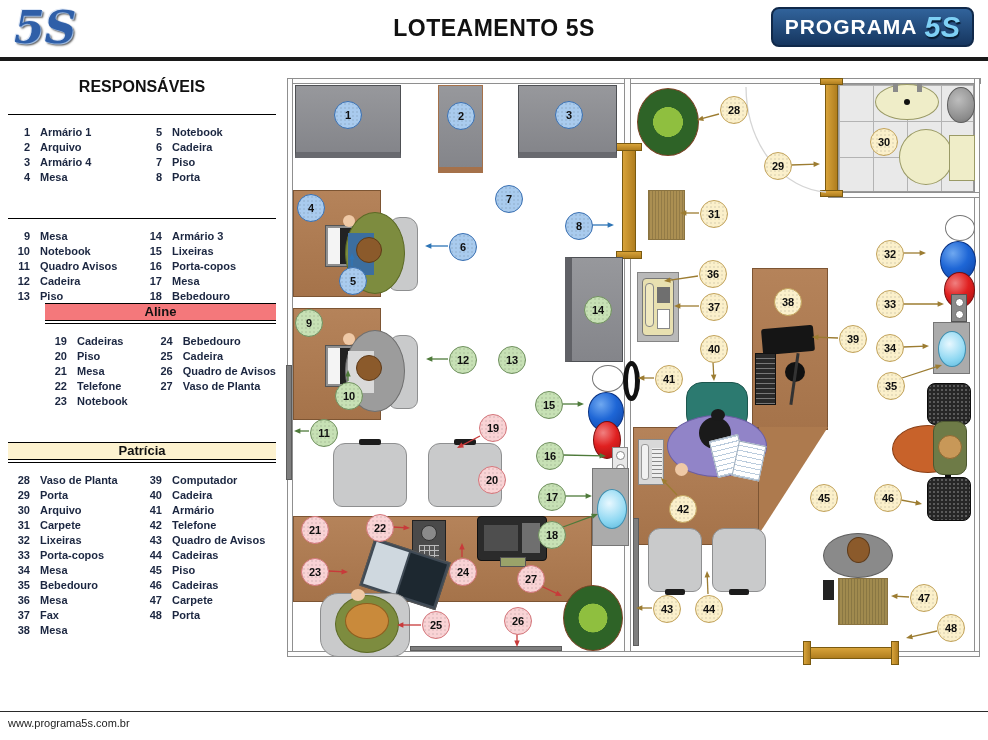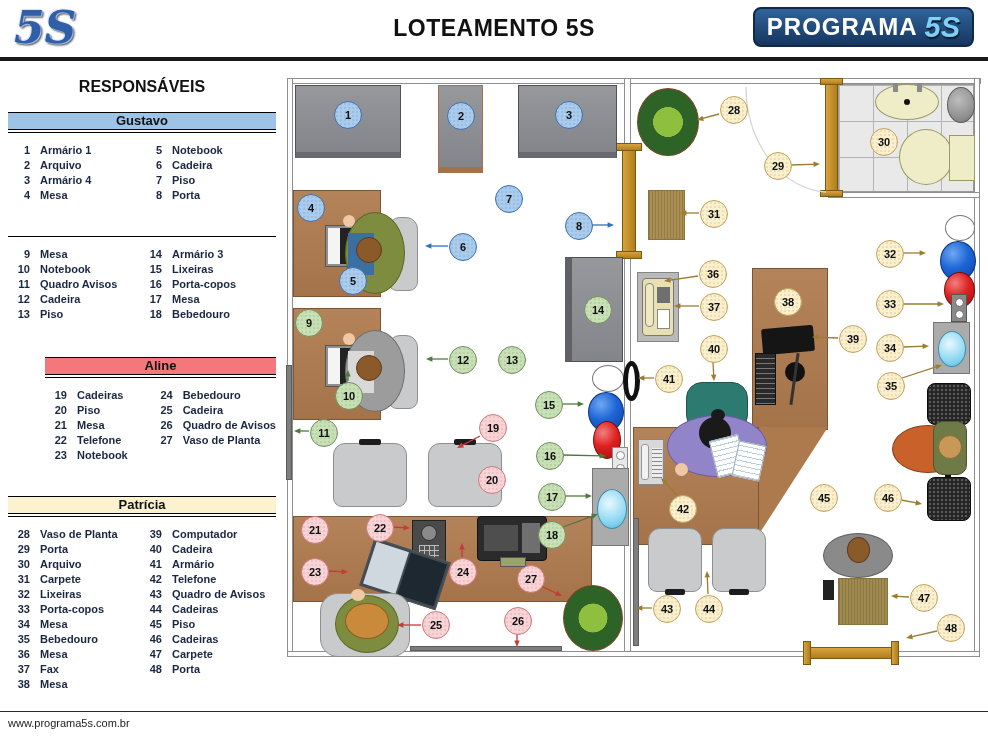--- a/index.html
+++ b/index.html
@@ -2,21 +2,21 @@
 <html><head>
 <meta charset="utf-8">
 <style>
   html,body{margin:0;padding:0;background:#fff;font-family:"Liberation Sans",sans-serif;}
   #page{position:relative;width:988px;height:740px;background:#fff;overflow:hidden;}
   .abs{position:absolute;box-sizing:border-box;}
   
   #logo5s{left:14px;top:2px;font-family:"DejaVu Serif",serif;font-style:italic;font-weight:bold;font-size:44px;color:#2f5fa8;text-shadow:1px 1px 0 #9db8dc,2px 2px 2px #555,-1px -1px 0 #dce6f5;}
   #main-title{left:0;top:15px;width:100%;text-align:center;font-size:23px;font-weight:bold;color:#111;letter-spacing:.5px;}
   #prog-logo{right:14px;top:7px;height:40px;padding:0 12px;background:linear-gradient(180deg,#31639b,#16365f);border:2px solid #10294a;border-radius:8px;display:flex;align-items:center;}
-  #prog-logo .pt{color:#fff;font-weight:bold;font-size:24px;letter-spacing:1px;}
+  #prog-logo .pt{color:#fff;font-weight:bold;font-size:21px;letter-spacing:1px;}
   #prog-logo .p5{margin-left:7px;font-weight:bold;font-style:italic;font-size:29px;color:#7ed0f5;text-shadow:1px 2px 1px #081d33;}
   #hr-double{left:0;top:57px;width:988px;height:3px;border-top:2px solid #1a1a1a;border-bottom:2px solid #1a1a1a;}
   #hr-footer{left:0;top:711px;width:988px;border-top:1.5px solid #2a2a2a;}
   #footer-url{left:8px;top:717px;font-size:11px;color:#222;}
   
   #sidebar{left:8px;top:78px;width:268px;}
   #resp-title{width:100%;text-align:center;font-size:16px;font-weight:bold;color:#111;margin-bottom:4px;}
   .sec-header{border-top:1.5px solid #000;border-bottom:1.5px solid #000;text-align:center;font-weight:bold;font-size:13px;color:#111;height:16px;line-height:16px;}
   .sec-underline{height:2px;border-bottom:1.5px solid #000;}
   .sec-items{display:flex;padding:9px 0 0 4px;}
@@ -61,21 +61,20 @@
   <div class="abs" id="prog-logo">
     <span class="pt">PROGRAMA</span>
     <span class="p5">5S</span>
   </div>
   <div class="abs" id="hr-double"></div>
 
   <div class="abs" id="sidebar">
     <div id="resp-title">RESPONSÁVEIS</div>
     <div id="sections">
         <div style="margin-top: 16px;">
-          <div class="sec-header" style="background: rgb(157, 195, 230);">Gustavo</div>
           <div class="sec-underline"></div>
           <div class="sec-items">
             <div class="sec-col">
               <div class="item-row">
                 <span class="item-num">1</span>
                 <span class="item-label">Armário 1</span>
               </div>
               <div class="item-row">
                 <span class="item-num">2</span>
                 <span class="item-label">Arquivo</span>
@@ -151,21 +150,21 @@
                 <span class="item-num">17</span>
                 <span class="item-label">Mesa</span>
               </div>
               <div class="item-row">
                 <span class="item-num">18</span>
                 <span class="item-label">Bebedouro</span>
               </div>
             </div>
           </div>
         </div>
-        <div style="margin-top: 36px; padding-left: 37px;">
+        <div style=" padding-left: 37px;">
           <div class="sec-header" style="background: rgb(244, 120, 123);">Aline</div>
           <div class="sec-underline"></div>
           <div class="sec-items">
             <div class="sec-col">
               <div class="item-row">
                 <span class="item-num">19</span>
                 <span class="item-label">Cadeiras</span>
               </div>
               <div class="item-row">
                 <span class="item-num">20</span>

